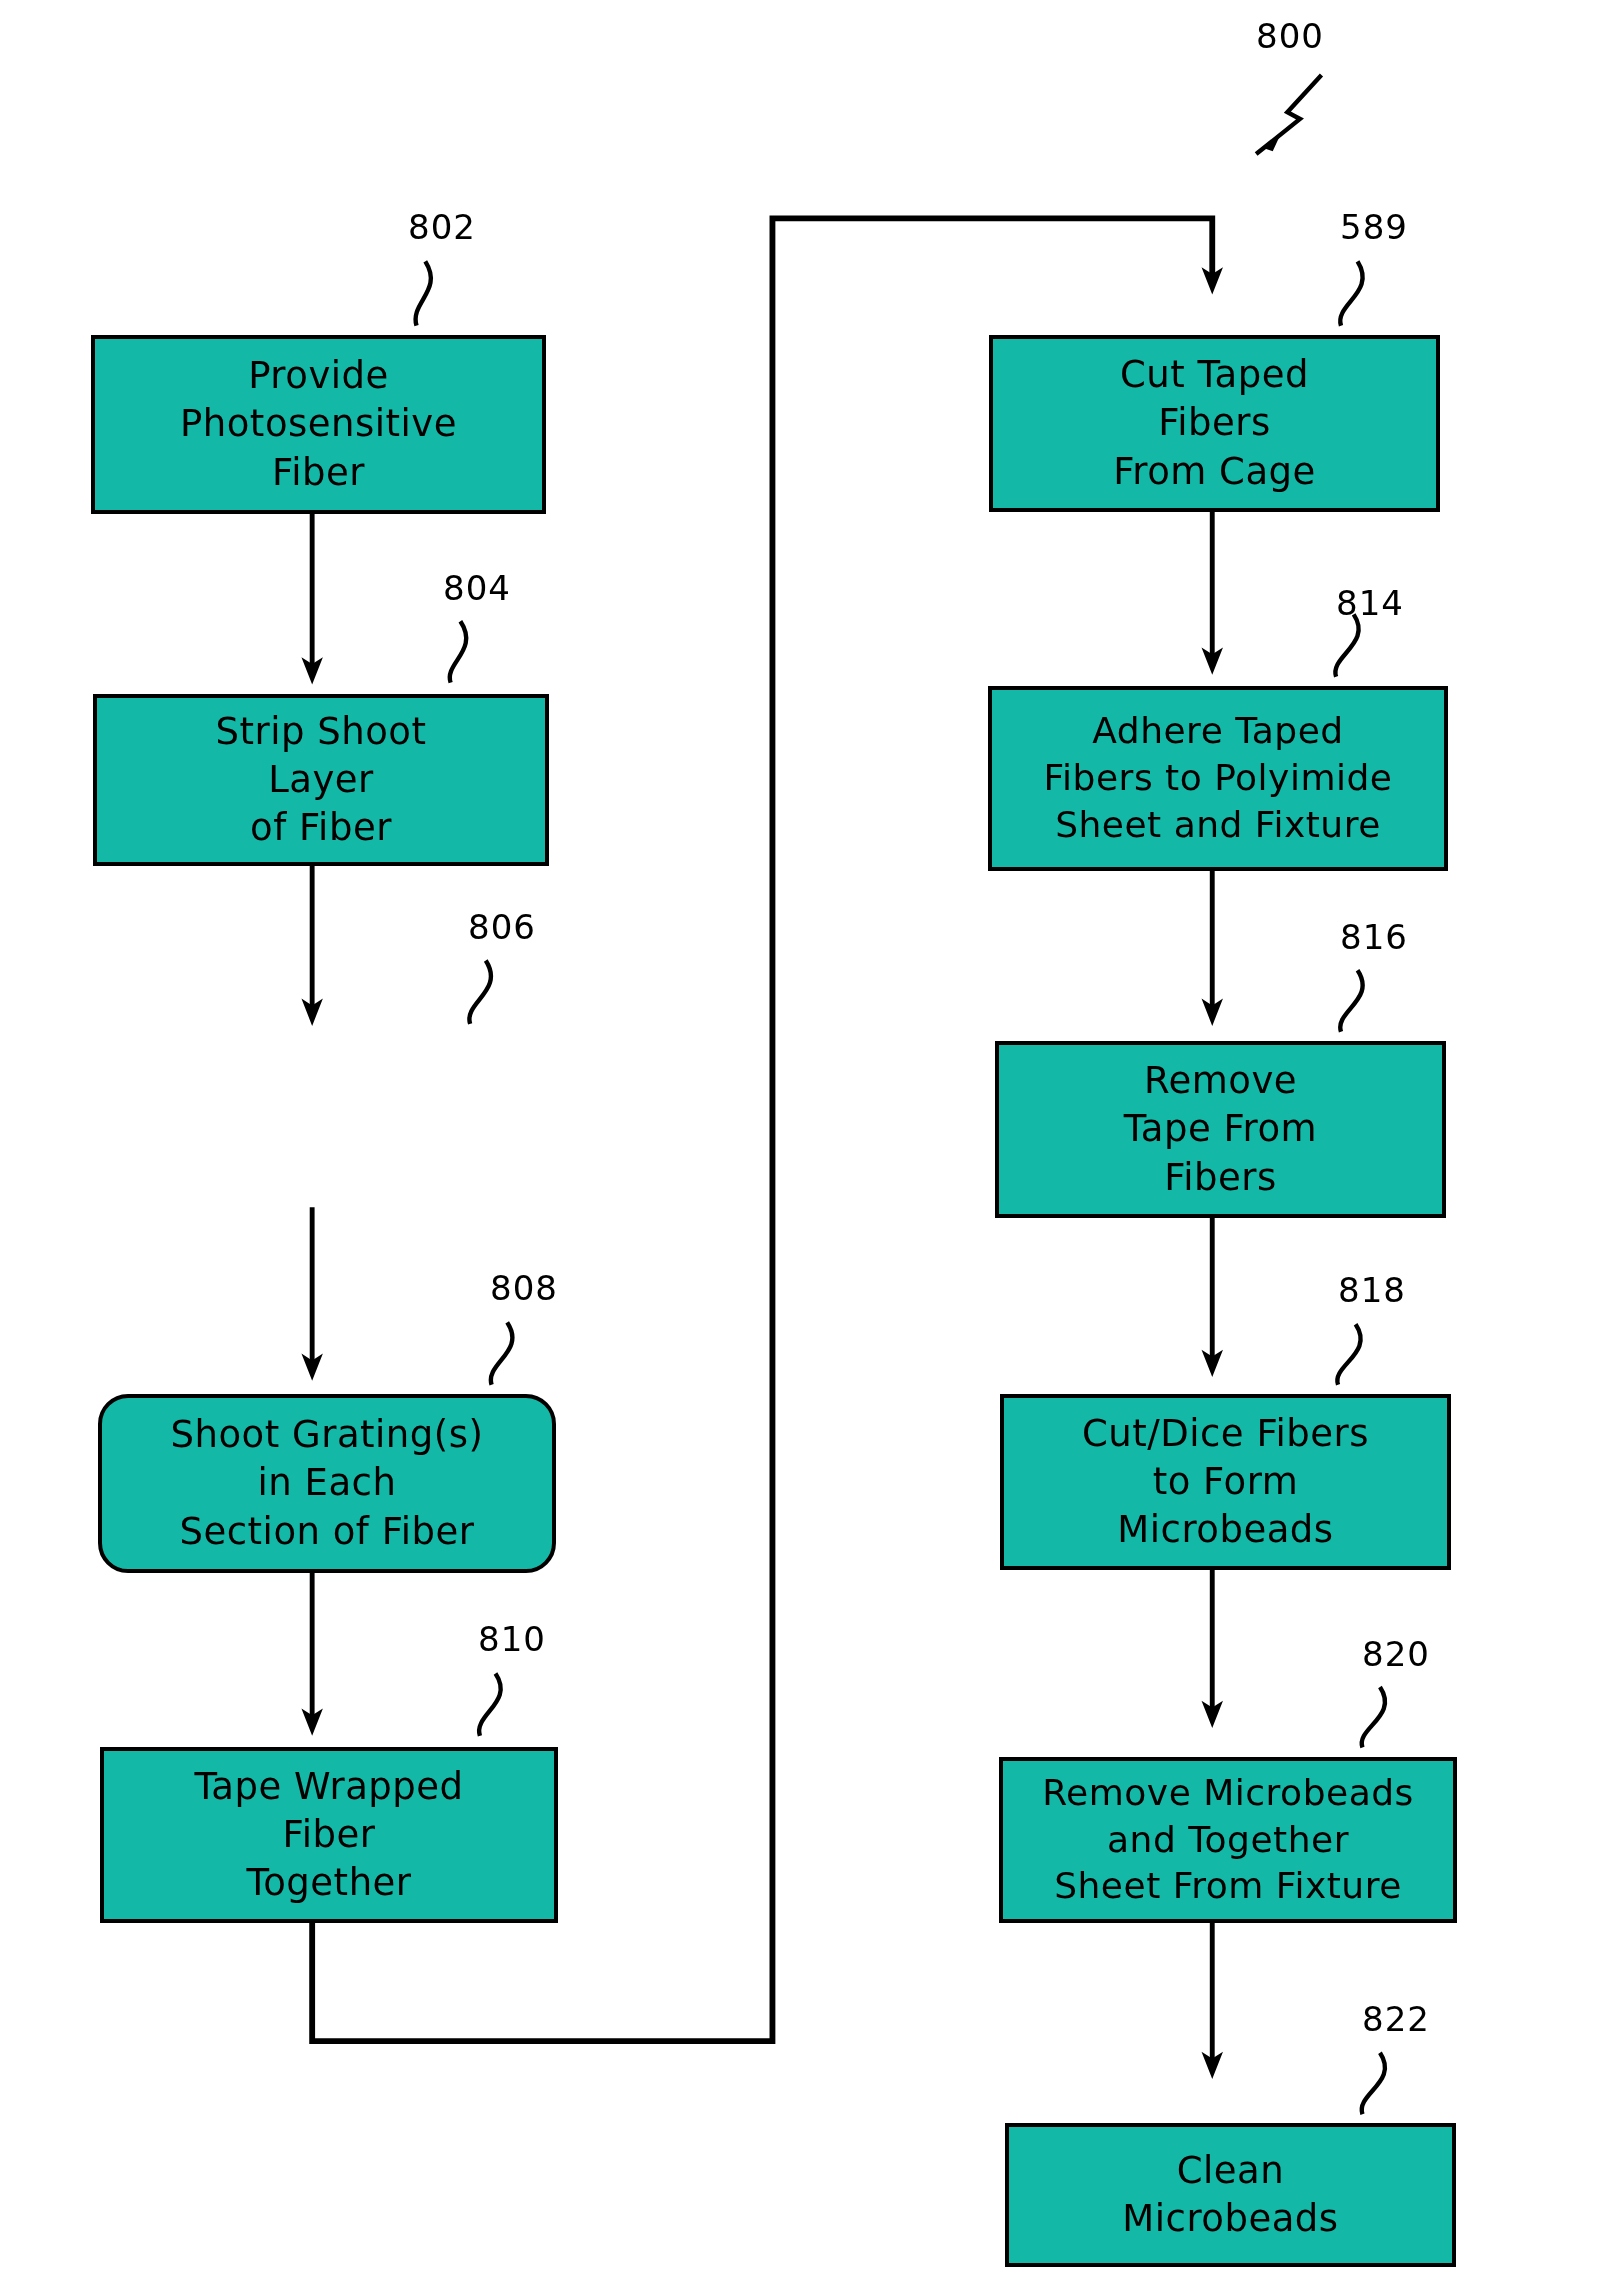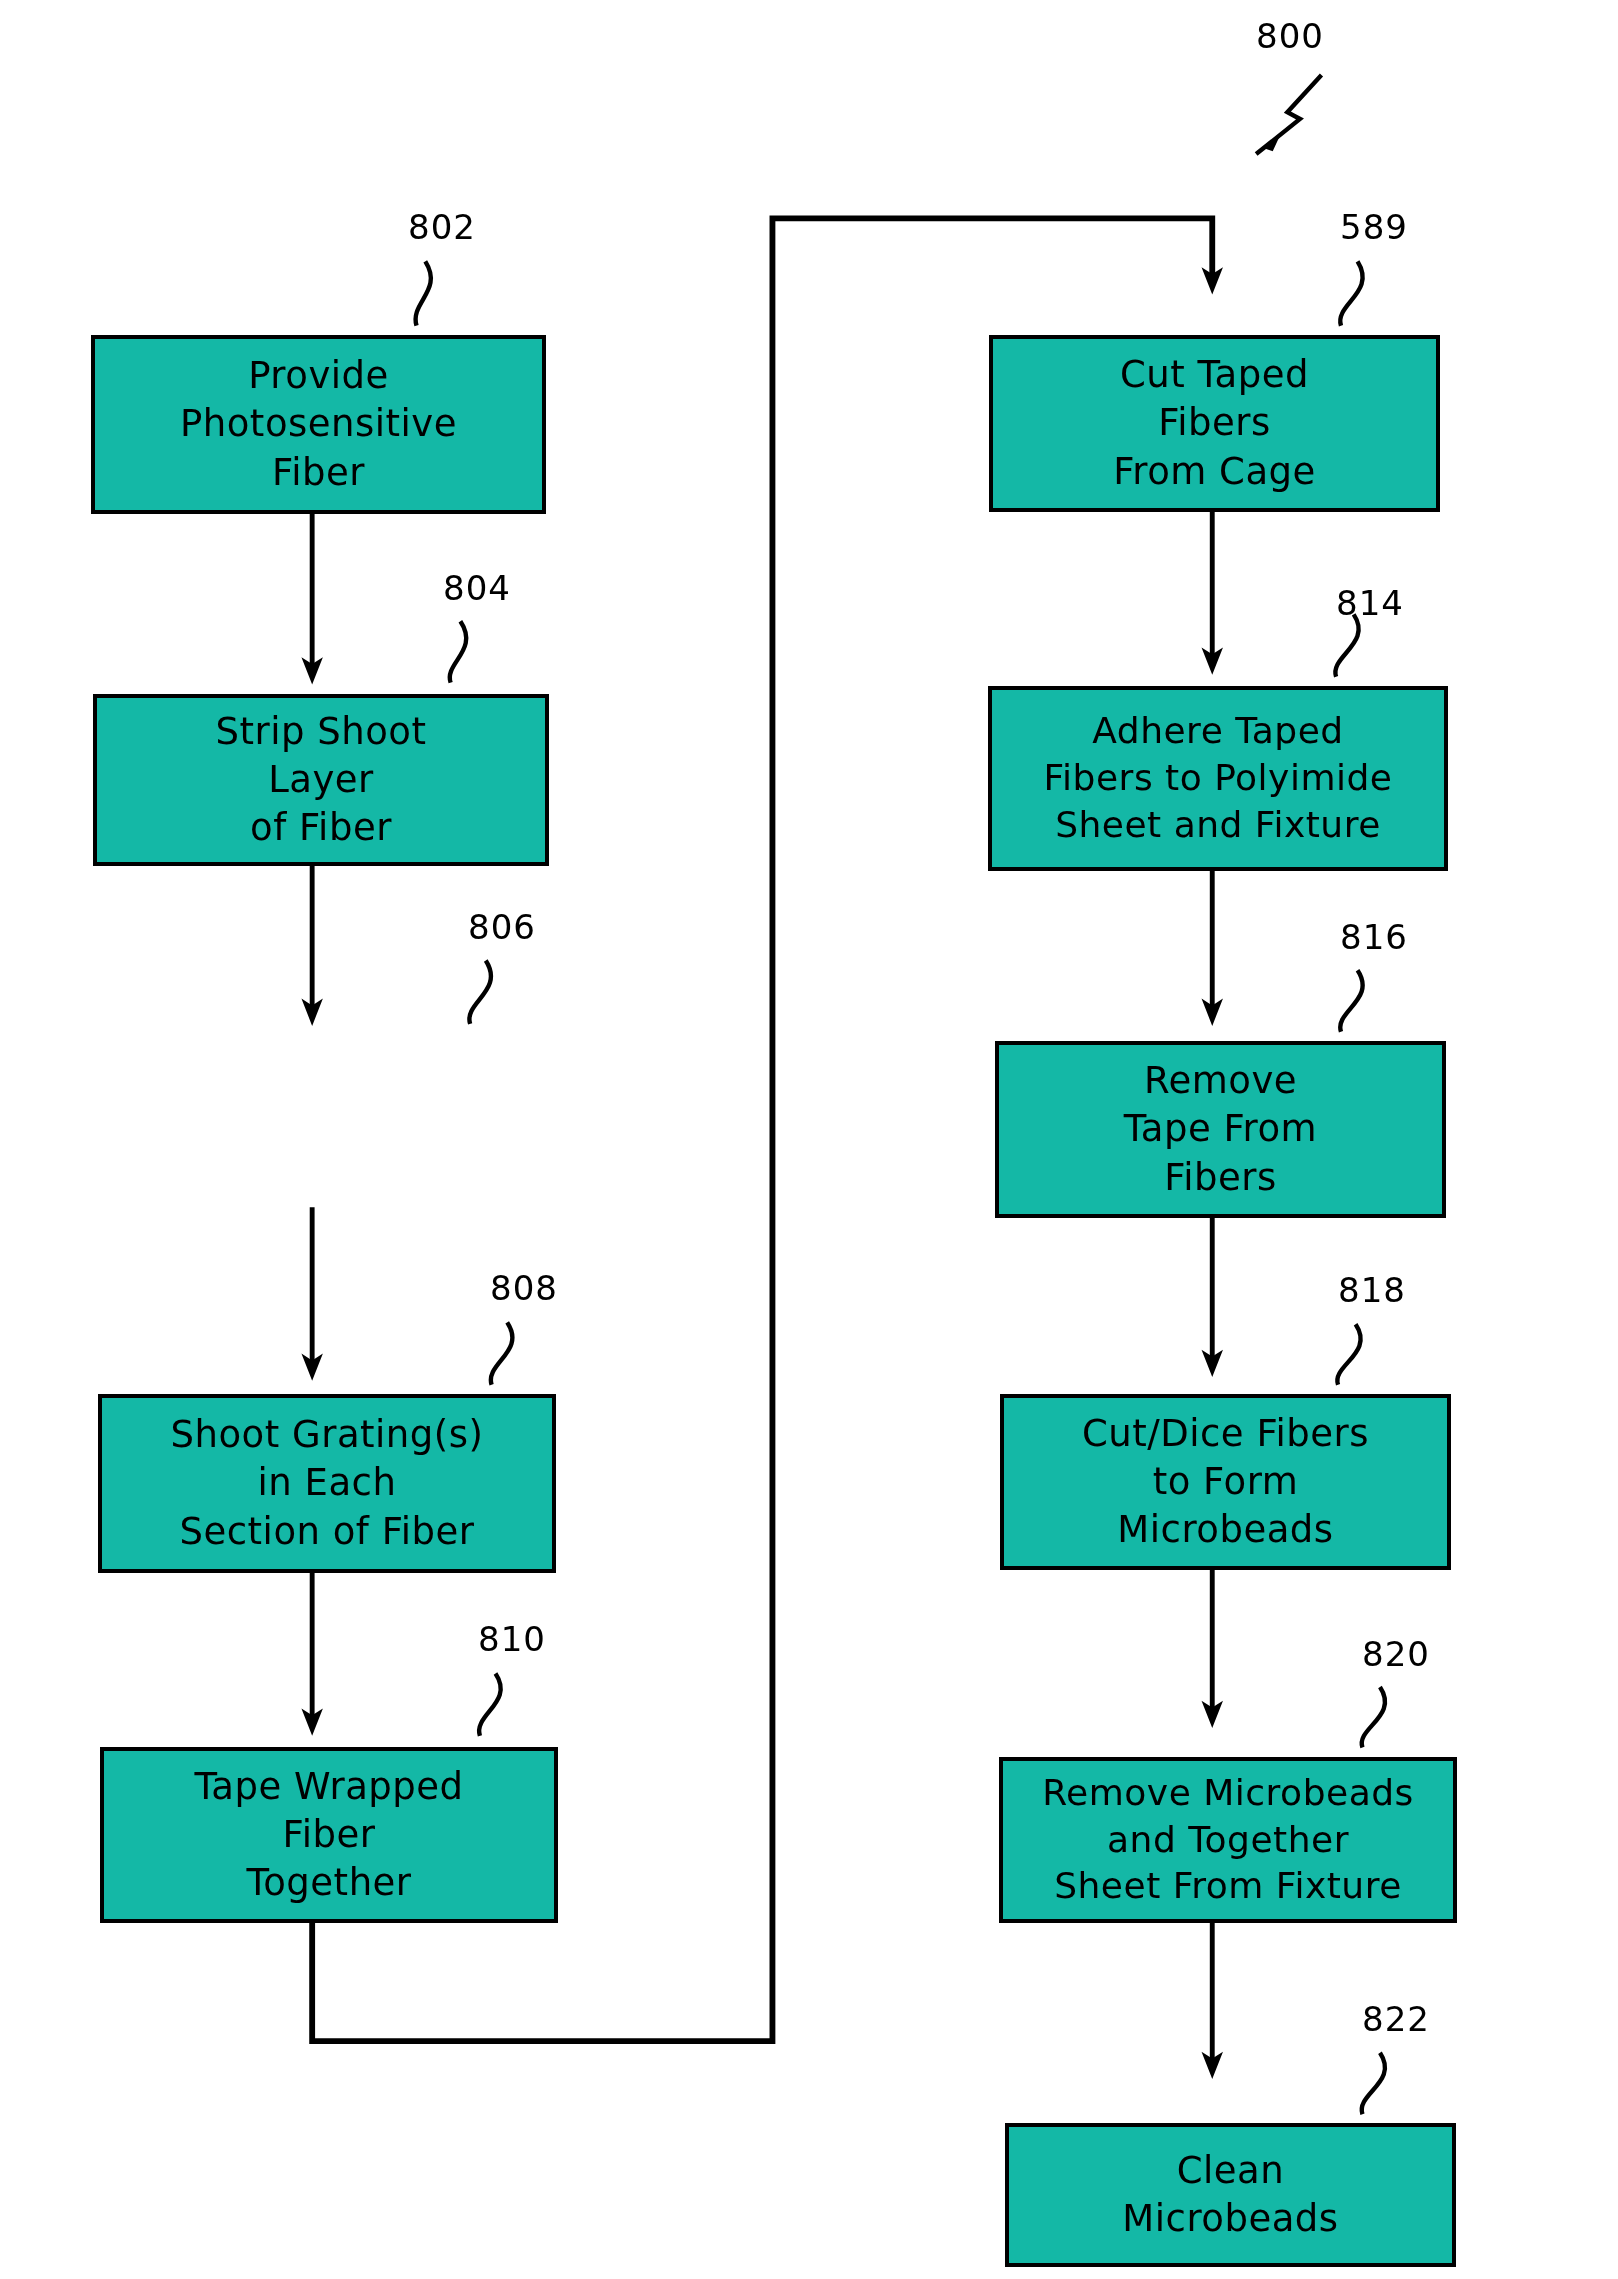--- a/index.html
+++ b/index.html
@@ -156,21 +156,21 @@
 Fiber</span>
   </div>
 
   <div class="box" style="left:93px; top:685px; width:456px; height:172px;">
     <span class="txt">Strip Shoot
 Layer
 of Fiber</span>
   </div>
 
 
-  <div class="box" style="left:98px; top:1385px; width:458px; height:179px;">
+  <div class="box" style="left:98px; top:1385px; width:458px; height:179px;border-radius:30px;">
     <span class="txt">Shoot Grating(s)
 in Each
 Section of Fiber</span>
   </div>
 
   <div class="box" style="left:100px; top:1738px; width:458px; height:176px;">
     <span class="txt">Tape Wrapped
 Fiber
 Together</span>
   </div>

